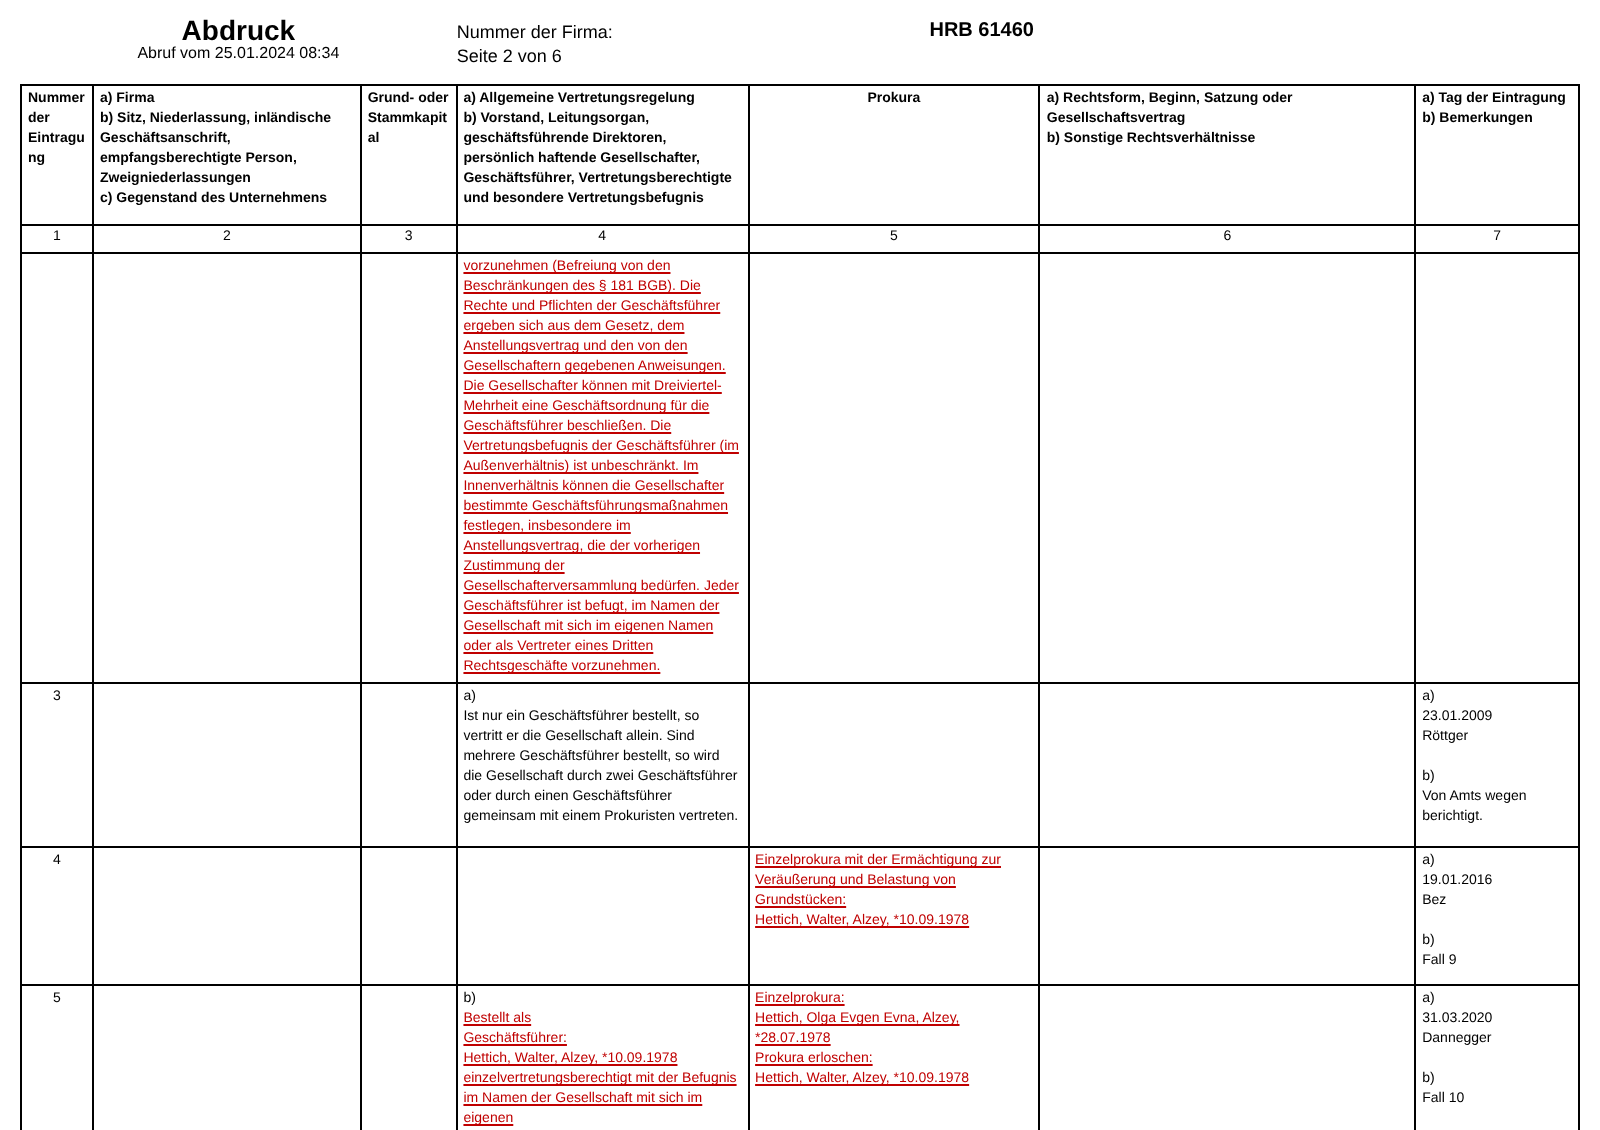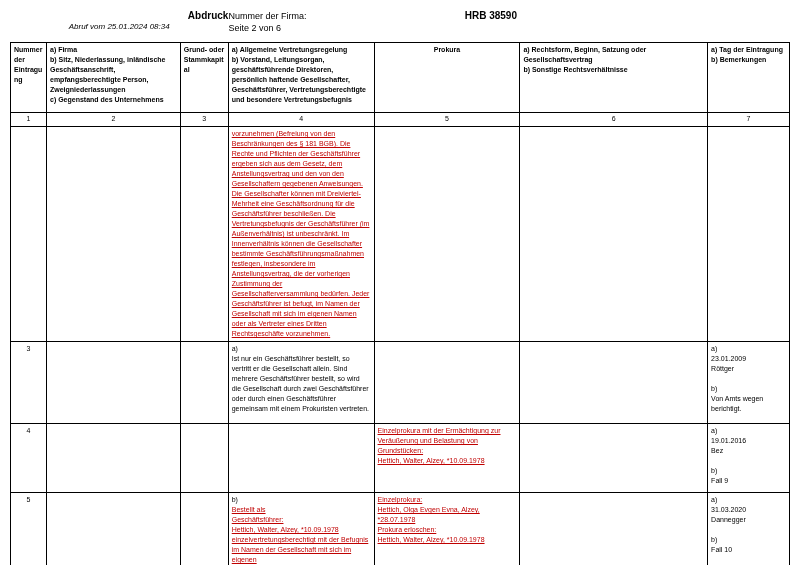--- a/index.html
+++ b/index.html
@@ -9,22 +9,22 @@
     font-family: "Liberation Sans", sans-serif;
     color: #000;
     overflow: hidden;
   }
   .page { padding: 10px; width: 800px; }
 
   
   .doc-header { display: flex; align-items: flex-start; width: 780px; margin-bottom: 8px; }
   .dh-left  { width: 35%; font-size: 9px; line-height: 11px; }
   .dh-center{ width: 28%; text-align: center; }
-  .dh-abdruck { font-size: 10px; font-weight: bold; line-height: 11px; text-align: right; }
-  .dh-abruf   { font-size: 8px; line-height: 11px; font-style: italic; }
+  .dh-abdruck { font-size: 14px; font-weight: bold; line-height: 11px; }
+  .dh-abruf   { font-size: 8px; line-height: 11px; }
   .dh-firm  { width: 22%; font-size: 9px; line-height: 12px; }
   .dh-hrb   { width: 15%; text-align: right; font-size: 10px; font-weight: bold; line-height: 11px; }
 
   
   table.register { border-collapse: collapse; table-layout: fixed; width: 780px; }
   td {
     border: 1px solid #000;
     vertical-align: top;
     padding: 2px 3px;
     font-size: 7px;
@@ -46,21 +46,21 @@
 
   <div class="doc-header">
     <div class="dh-center">
       <div class="dh-abdruck">Abdruck</div>
       <div class="dh-abruf">Abruf vom 25.01.2024 08:34</div>
     </div>
     <div class="dh-firm">
       <div>Nummer der Firma:</div>
       <div>Seite 2 von 6</div>
     </div>
-    <div class="dh-hrb">HRB 38590</div>
+    <div class="dh-hrb">HRB 61460</div>
   </div>
 
   <table class="register">
     <colgroup>
       <col style="width:4.62%">
       <col style="width:17.18%">
       <col style="width:6.15%">
       <col style="width:18.72%">
       <col style="width:18.72%">
       <col style="width:24.10%">

